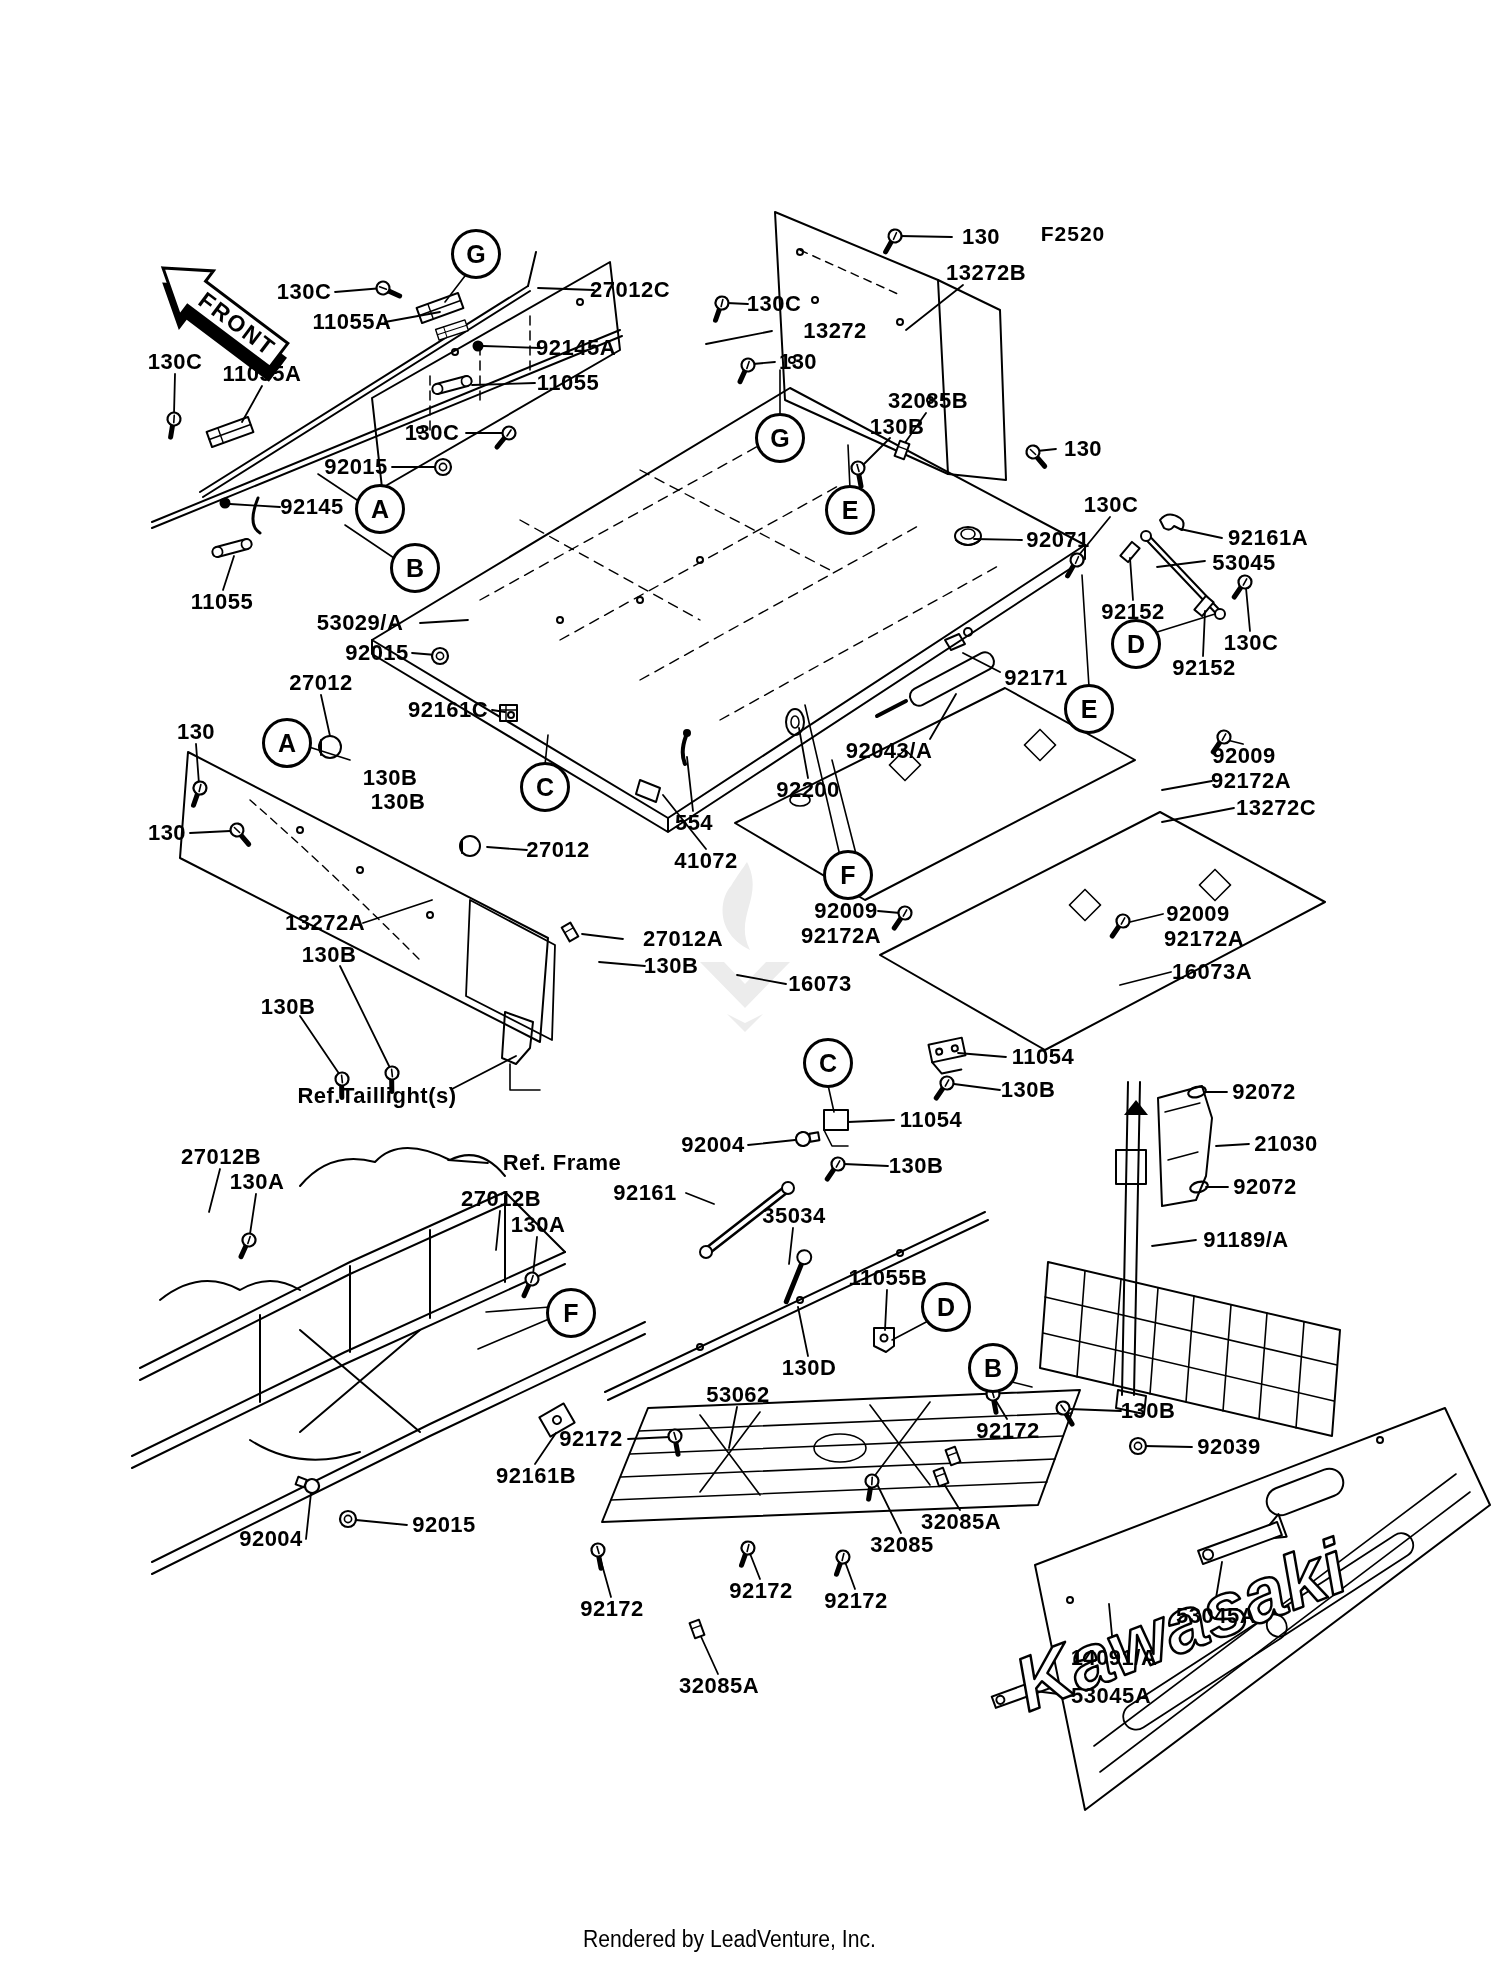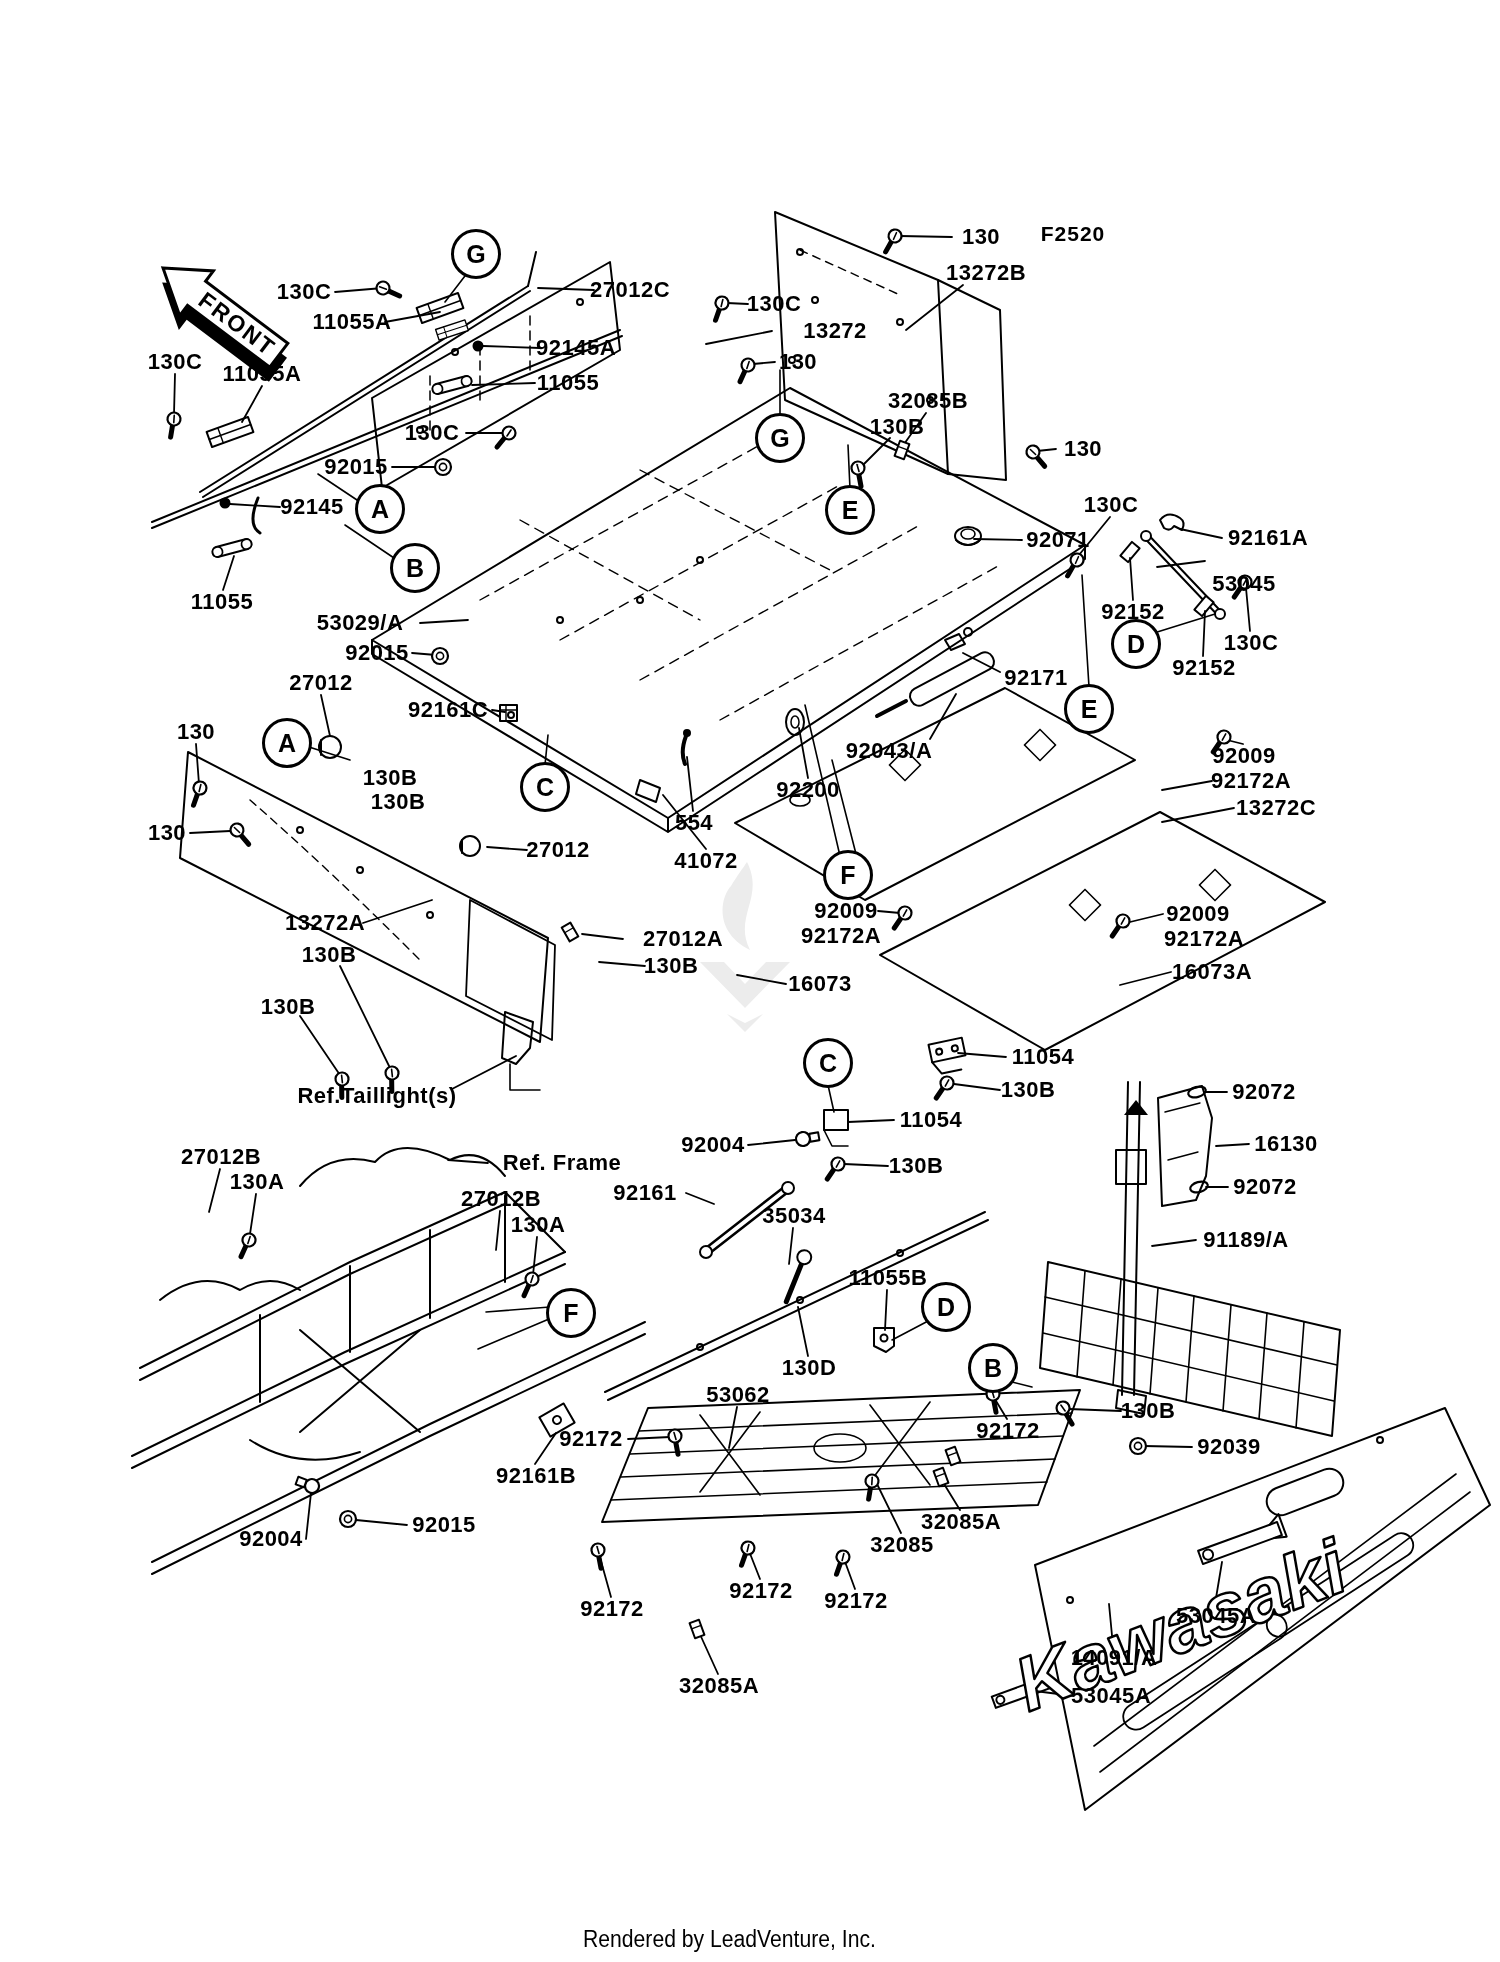--- a/index.html
+++ b/index.html
@@ -378,21 +378,21 @@
       <div class="part-label" style="left: 986px; top: 273px;">13272B</div>
       <div class="part-label" style="left: 774px; top: 304px;">130C</div>
       <div class="part-label" style="left: 800px; top: 331px; margin-left: 35px;">13272</div>
       <div class="part-label" style="left: 798px; top: 362px;">130</div>
       <div class="part-label" style="left: 928px; top: 401px;">32085B</div>
       <div class="part-label" style="left: 897px; top: 427px;">130B</div>
       <div class="part-label" style="left: 1083px; top: 449px;">130</div>
       <div class="part-label" style="left: 1058px; top: 540px;">92071</div>
       <div class="part-label" style="left: 1111px; top: 505px;">130C</div>
       <div class="part-label" style="left: 1268px; top: 538px;">92161A</div>
-      <div class="part-label" style="left: 1244px; top: 584px;">53045</div>
+      <div class="part-label" style="left: 1244px; top: 563px;">53045</div>
       <div class="part-label" style="left: 1133px; top: 612px;">92152</div>
       <div class="part-label" style="left: 1251px; top: 643px;">130C</div>
       <div class="part-label" style="left: 1204px; top: 668px;">92152</div>
       <div class="part-label" style="left: 1036px; top: 678px;">92171</div>
       <div class="part-label" style="left: 1244px; top: 756px;">92009</div>
       <div class="part-label" style="left: 1251px; top: 781px;">92172A</div>
       <div class="part-label" style="left: 1276px; top: 808px;">13272C</div>
       <div class="part-label" style="left: 360px; top: 623px;">53029/A</div>
       <div class="part-label" style="left: 377px; top: 653px;">92015</div>
       <div class="part-label" style="left: 321px; top: 683px;">27012</div>
@@ -440,21 +440,21 @@
       <div class="part-label" style="left: 612px; top: 1609px;">92172</div>
       <div class="part-label" style="left: 761px; top: 1591px;">92172</div>
       <div class="part-label" style="left: 856px; top: 1601px;">92172</div>
       <div class="part-label" style="left: 1008px; top: 1431px;">92172</div>
       <div class="part-label" style="left: 961px; top: 1522px;">32085A</div>
       <div class="part-label" style="left: 902px; top: 1545px;">32085</div>
       <div class="part-label" style="left: 719px; top: 1686px;">32085A</div>
       <div class="part-label" style="left: 1148px; top: 1411px;">130B</div>
       <div class="part-label" style="left: 1229px; top: 1447px;">92039</div>
       <div class="part-label" style="left: 1264px; top: 1092px;">92072</div>
-      <div class="part-label" style="left: 1286px; top: 1144px;">16130</div>
+      <div class="part-label" style="left: 1286px; top: 1144px;">21030</div>
       <div class="part-label" style="left: 1265px; top: 1187px;">92072</div>
       <div class="part-label" style="left: 1246px; top: 1240px;">91189/A</div>
       <div class="part-label" style="left: 1216px; top: 1616px;">53045A</div>
       <div class="part-label" style="left: 1114px; top: 1658px;">14091/A</div>
       <div class="part-label" style="left: 1111px; top: 1696px;">53045A</div>
       <div class="view-marker" style="left: 476px; top: 254px;">G</div>
       <div class="view-marker" style="left: 380px; top: 509px;">A</div>
       <div class="view-marker" style="left: 415px; top: 568px;">B</div>
       <div class="view-marker" style="left: 780px; top: 438px;">G</div>
       <div class="view-marker" style="left: 850px; top: 510px;">E</div>

